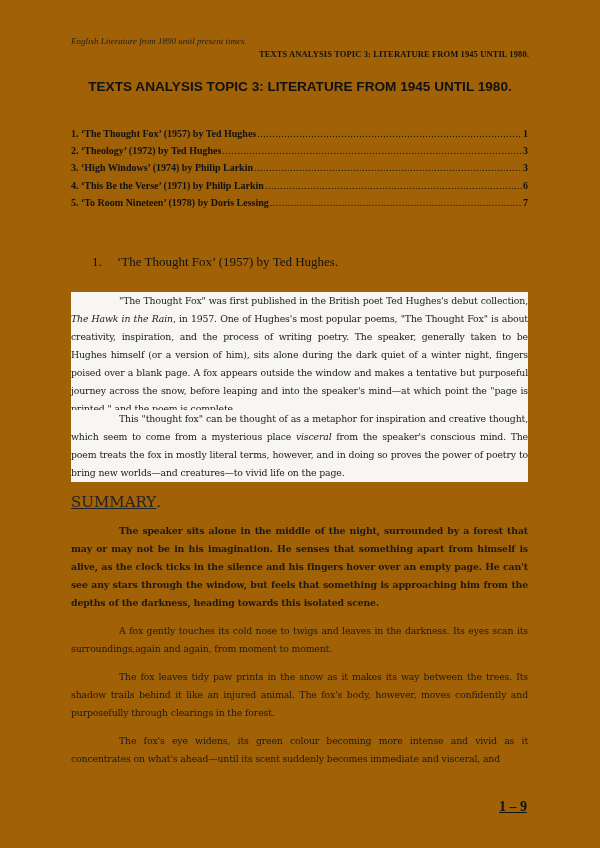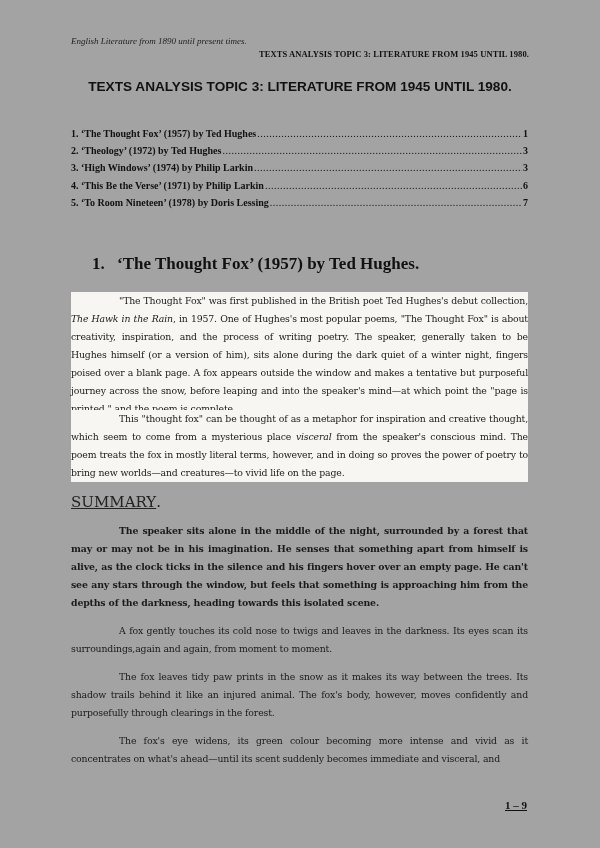--- a/index.html
+++ b/index.html
@@ -1,33 +1,33 @@
 <!DOCTYPE html>
 <html><head>
   <meta charset="utf-8">
   <style>
     html, body { margin: 0; padding: 0; background: #ffffff; }
     body { width: 600px; height: 848px; position: relative; overflow: hidden; color: #111; }
-    .page { position: absolute; left: 0; top: 0; width: 600px; height: 848px; background: #a3a3a3; }
+    .page { position: absolute; left: 0; top: 0; width: 600px; height: 848px; background: #a16207; }
     .run-left { position: absolute; left: 71px; top: 36px; font-family: "Liberation Serif", serif; font-style: italic; font-size: 9px; color: #222; }
     .run-right { position: absolute; right: 71px; top: 49px; font-family: "Liberation Serif", serif; font-weight: bold; font-size: 8.5px; letter-spacing: 0.1px; color: #111; white-space: nowrap; }
     .title { position: absolute; left: 0; width: 600px; top: 79px; text-align: center; font-family: "Liberation Sans", sans-serif; font-weight: bold; font-size: 13.6px; color: #111; }
     .toc { position: absolute; left: 71px; width: 457px; top: 125px; font-family: "Liberation Serif", serif; font-weight: bold; font-size: 10px; }
     .toc-row { display: flex; align-items: flex-start; height: 17.2px; line-height: 17.2px; }
     .toc-label { white-space: nowrap; }
     .toc-dots { flex: 1; overflow: hidden; white-space: nowrap; letter-spacing: 0.5px; font-weight: normal; margin: 0 1px; }
     .toc-dots::after { content: "................................................................................................................................................................................."; }
     .toc-page { white-space: nowrap; }
-    .section-head { position: absolute; left: 92px; top: 254px; font-family: "Liberation Serif", serif; font-weight: bold; font-size: 17px; white-space: nowrap; }
+    .section-head { position: absolute; left: 92px; top: 254px; font-family: "Liberation Serif", serif; font-weight: normal; font-size: 13px; white-space: nowrap; }
     .section-head .num { display: inline-block; width: 25px; }
     .body-text { position: absolute; left: 71px; width: 457px; font-family: "DejaVu Serif", serif; font-size: 9.35px; line-height: 18px; text-align: justify; color: #1a1a1a; letter-spacing: -0.15px; }
     .body-text p { margin: 0; text-indent: 48px; }
     .shaded { background: #f7f6f3; }
     .summary { position: absolute; left: 71px; top: 493px; font-family: "DejaVu Serif", serif; font-size: 15px; text-decoration: underline; color: #222; }
-    .page-num { position: absolute; right: 73px; top: 799px; font-family: "Liberation Serif", serif; font-weight: bold; font-size: 11px; text-decoration: underline; }
+    .page-num { position: absolute; right: 73px; top: 799px; font-family: "Liberation Serif", serif; font-weight: bold; font-size: 14px; text-decoration: underline; }
     em { }
   </style>
 </head>
 <body>
 
 <div class="page">
 
   <div class="run-left">English Literature from 1890 until present times.</div>
   <div class="run-right">TEXTS ANALYSIS TOPIC 3: LITERATURE FROM 1945 UNTIL 1980.</div>
 

